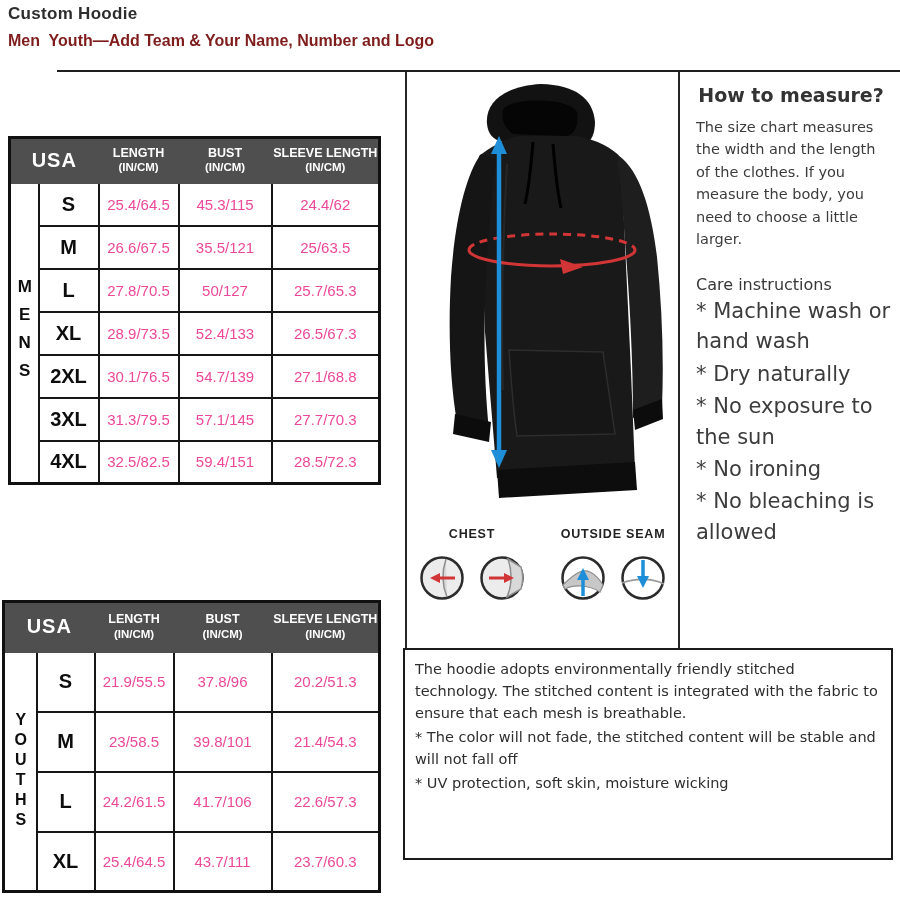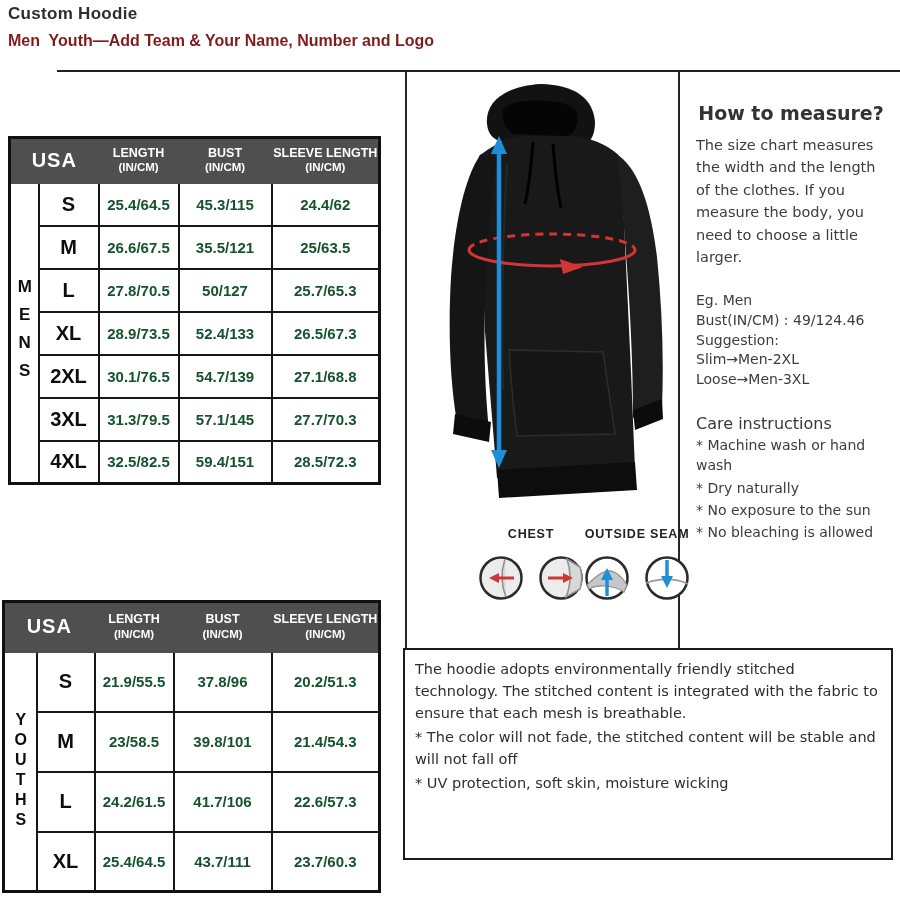--- a/index.html
+++ b/index.html
@@ -29,45 +29,45 @@
   .col-head .sub{font-size:11.5px;font-weight:bold;line-height:1.15;}
   .mens-table{left:8px;top:136px;}
   .mens-table table{width:370px;}
   .mens-table thead tr{height:45px;}
   .mens-table tbody tr{height:43px;}
   .youths-table{left:2px;top:600px;}
   .youths-table table{width:376px;}
   .youths-table thead tr{height:50px;}
   .youths-table tbody tr{height:60px;}
   td.size-cell{font-size:20px;font-weight:bold;color:#0d0d0d;}
-  td.val-cell{font-size:15px;font-weight:bold;color:#14532d;}
+  td.val-cell{font-size:15px;font-weight:normal;color:#ec4899;}
   td.group-cell{
     writing-mode:vertical-rl;text-orientation:upright;
     font-weight:bold;font-size:17px;letter-spacing:9px;color:#0d0d0d;
   }
   .youths-table td.group-cell{font-size:16px;letter-spacing:3px;}
 
   
   .hoodie-svg{display:block;margin:0 auto;}
-  .icons-row{position:absolute;left:16px;top:455px;width:100%;box-sizing:border-box;padding:0 4px;display:flex;justify-content:flex-end;}
+  .icons-row{position:absolute;left:0;top:455px;width:100%;box-sizing:border-box;padding:0 12px;display:flex;justify-content:space-between;}
   .icon-group{display:flex;flex-direction:column;align-items:center;}
   .icon-label{font-size:12.5px;font-weight:bold;letter-spacing:.8px;color:#222;margin-bottom:14px;}
   .circle-pair{display:flex;gap:14px;}
   .blue{stroke:var(--measure_blue,#1f8ed9);}
   .blue-fill{fill:var(--measure_blue,#1f8ed9);}
   .red{stroke:var(--measure_red,#d23535);}
   .red-fill{fill:var(--measure_red,#d23535);}
 
   
   .right-panel{font-family:"DejaVu Sans",sans-serif;color:#3c3c3c;}
-  .measure-heading{font-size:19px;font-weight:bold;color:#333;text-align:center;margin:30px 6px 0 0;}
+  .measure-heading{font-size:19px;font-weight:bold;color:#333;text-align:center;margin:12px 6px 0 0;}
   .measure-intro{font-size:14.5px;line-height:1.55;margin-top:10px;}
   .example-block{font-size:14px;line-height:1.42;margin-top:22px;}
   .care-heading{font-size:16px;margin-top:24px;color:#383838;}
-  .care-list{font-size:14px;line-height:1.45;margin-top:2px;}
+  .care-list{font-size:21px;line-height:1.45;margin-top:2px;}
   .care-list div{margin-top:2px;}
 
   
   .bottom-box{font-family:"DejaVu Sans",sans-serif;color:#2e2e2e;}
   .bottom-box p{margin:0 0 2px 0;font-size:14.5px;line-height:1.52;}
 </style>
 </head>
 <body>
 
 <div class="abs titles">
@@ -270,32 +270,26 @@
           <polygon class="blue-fill" points="23,33 17,21 29,21"></polygon>
         </svg>
       </div>
     </div>
   </div>
 </div>
 
 <div class="abs right-panel">
   <div class="measure-heading">How to measure?</div>
   <div class="measure-intro">The size chart measures the width and the length of the clothes.  If you measure the body, you need to choose a little larger.</div>
-  <div class="example-block">
-    <div>Eg. Men</div>
-    <div>Bust(IN/CM) : 49/124.46</div>
-    <div>Suggestion:</div>
-    <div>Slim→Men-2XL</div>
-    <div>Loose→Men-3XL</div>
-  </div>
   <div class="care-heading">Care instructions</div>
   <div class="care-list">
     <div>* Machine wash or hand wash</div>
     <div>* Dry naturally</div>
     <div>* No exposure to the sun</div>
+    <div>* No ironing</div>
     <div>* No bleaching is allowed</div>
   </div>
 </div>
 
 <div class="abs bottom-box">
   <p>The hoodie adopts environmentally friendly stitched technology. The stitched content is integrated with the fabric to ensure that each mesh is breathable.</p>
   <p>* The color will not fade, the stitched content will be stable and will not fall off</p>
   <p>* UV protection, soft skin, moisture wicking</p>
 </div>
 

